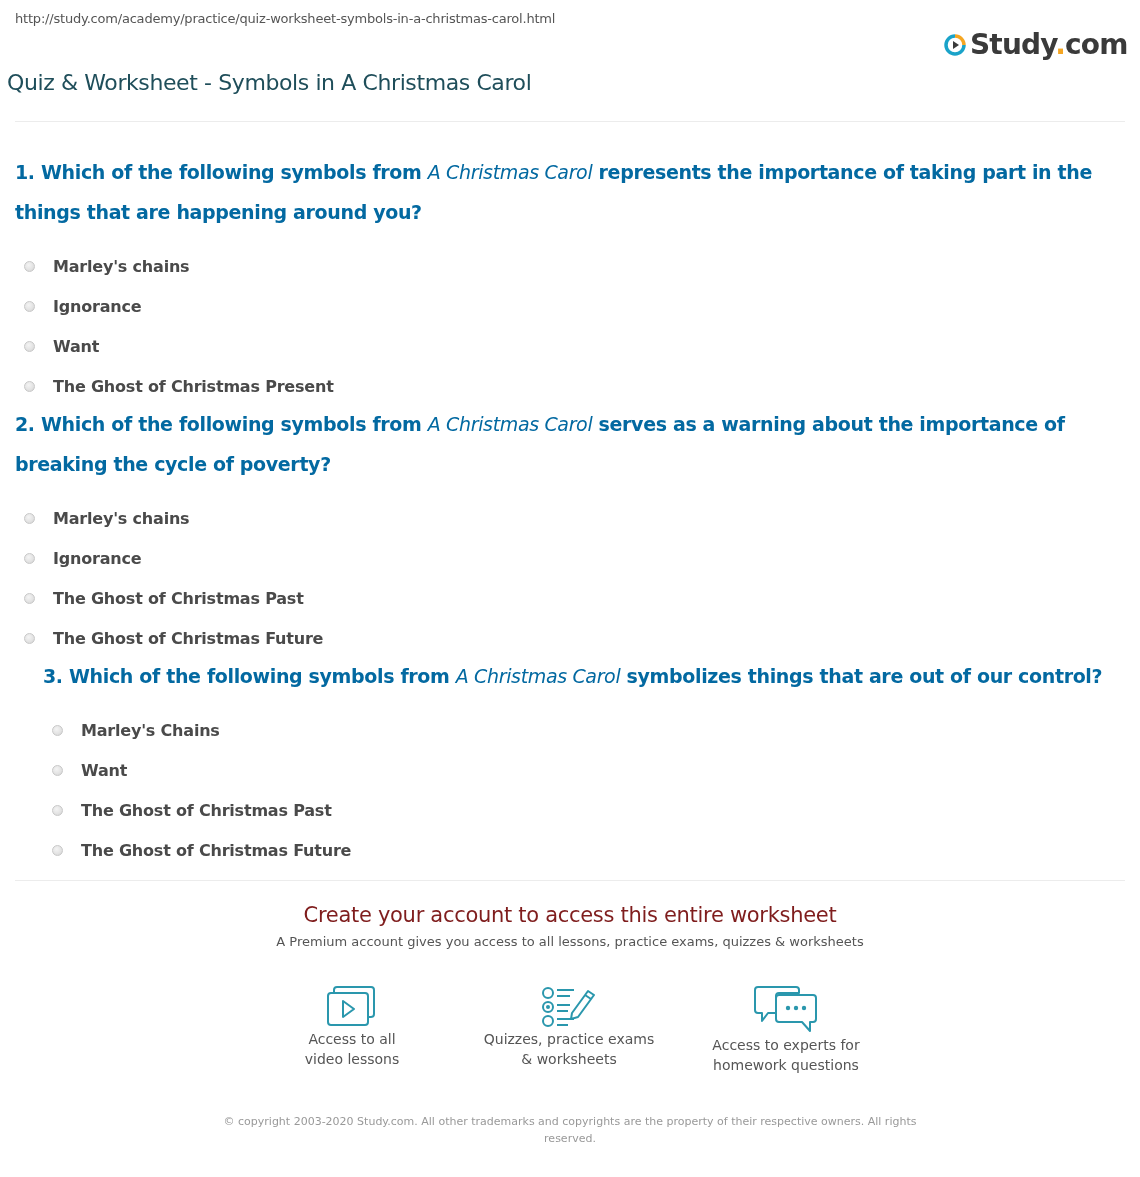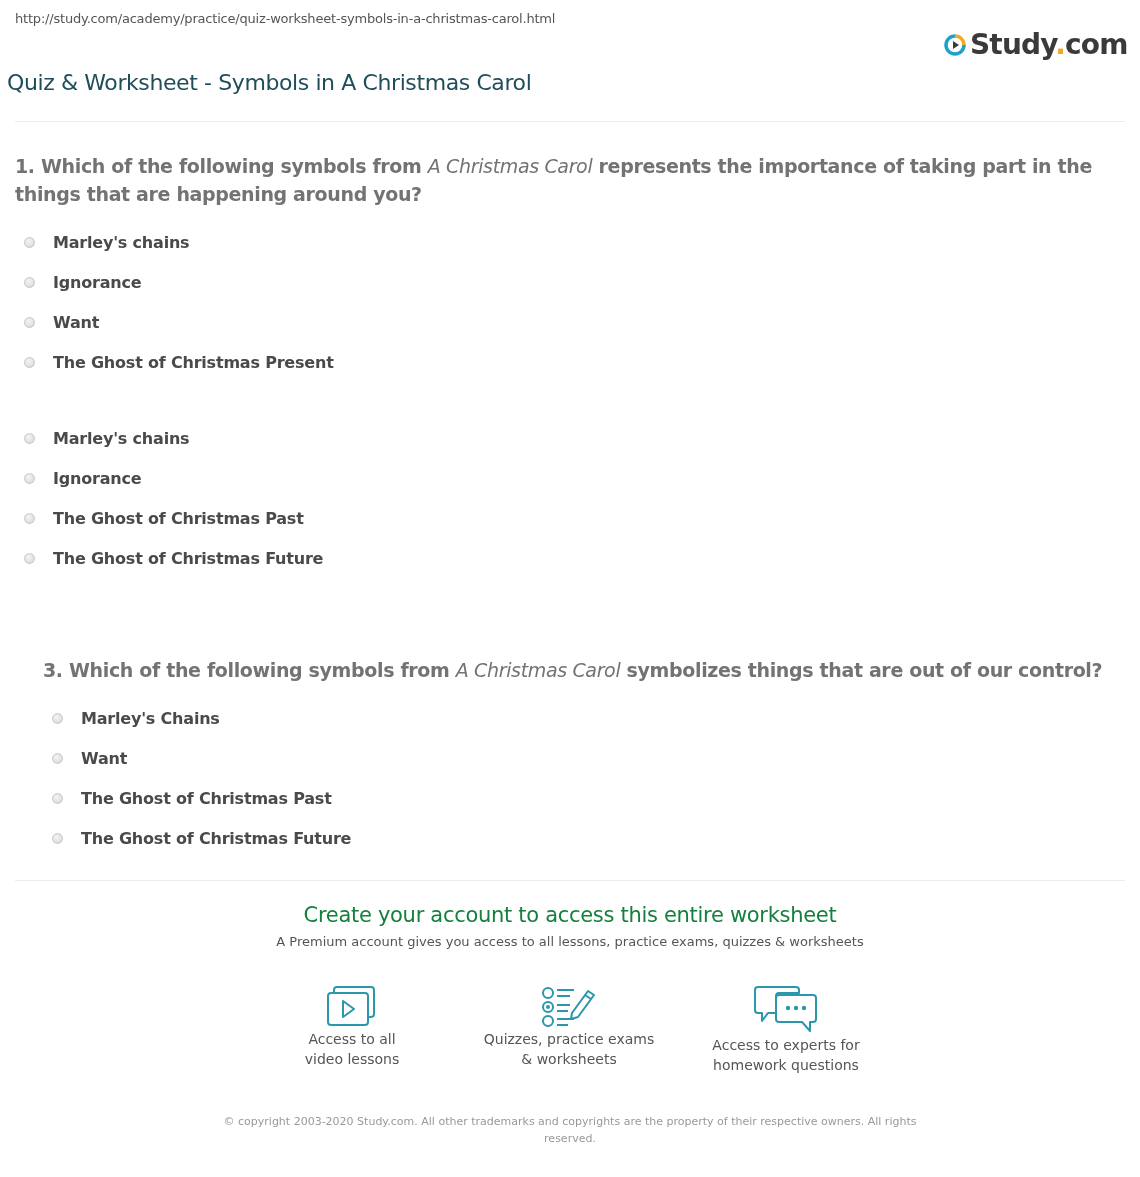--- a/index.html
+++ b/index.html
@@ -10,29 +10,29 @@
 
   .logo { position: absolute; left: 944px; top: 9px; height: 32px; display: flex; align-items: center; margin-top: 20px; }
   .logo-mark { width: 22px; height: 22px; margin-right: 4px; }
   .logo-text { font-size: 28px; font-weight: bold; color: #3a3a3a; letter-spacing: -0.8px; line-height: 32px; }
   .logo-dot { color: #f5a623; }
 
   .page-title { position: absolute; left: 7px; top: 70px; font-size: 22px; color: #1f4e5a; font-weight: normal; letter-spacing: -0.4px; }
   .title-rule { position: absolute; left: 15px; right: 15px; top: 121px; height: 1px; background: #ececec; }
 
   .question { position: absolute; left: 15px; width: 1105px; }
-  .q-text { font-size: 19px; font-weight: bold; color: #737373; line-height: 28px; letter-spacing: -0.35px; }
+  .q-text { font-size: 19px; font-weight: bold; color: #0369a1; line-height: 40px; letter-spacing: -0.35px; }
   .q-text em { font-weight: normal; font-style: italic; }
   .options { list-style: none; margin-top: 14px; }
   .option { display: flex; align-items: center; height: 40px; cursor: pointer; }
   .radio { width: 11px; height: 11px; border-radius: 50%; background: radial-gradient(circle at 40% 35%, #f4f4f4 0%, #e2e2e2 60%, #cfcfcf 100%); border: 1px solid #c8c8c8; margin-left: 9px; margin-right: 18px; flex-shrink: 0; }
   .opt-label { font-size: 16px; color: #4a4a4a; letter-spacing: -0.2px; font-weight: bold; }
 
   .cta-rule { position: absolute; left: 15px; right: 15px; top: 880px; height: 1px; background: #ececec; }
-  .cta-title { position: absolute; left: 0; width: 1140px; top: 903px; text-align: center; font-size: 21px; color: #15803d; font-weight: normal; letter-spacing: -0.3px; }
+  .cta-title { position: absolute; left: 0; width: 1140px; top: 903px; text-align: center; font-size: 21px; color: #7f1d1d; font-weight: normal; letter-spacing: -0.3px; }
   .cta-sub { position: absolute; left: 0; width: 1140px; top: 934px; text-align: center; font-size: 13px; color: #555; }
 
   .feature { position: absolute; top: 985px; width: 200px; text-align: center; }
   .feature svg { display: block; margin: 0 auto; }
   .feature-label { font-size: 14px; color: #555; line-height: 20px; margin-top: 0; }
 
   .copyright { position: absolute; left: 215px; width: 710px; top: 1113px; text-align: center; font-size: 11px; color: #999; line-height: 17px; }
 </style>
 </head>
 <body>
@@ -69,20 +69,23 @@
         <span class="opt-label">Want</span>
       </li>
     <li class="option">
         <span class="radio"></span>
         <span class="opt-label">The Ghost of Christmas Present</span>
       </li>
   </ul>
 </div>
 
 <div class="question" style="top:404px;">
+  <div class="q-text">
+    <span>2.</span> <span>Which of the following symbols from</span> <em>A Christmas Carol</em> <span>serves as a warning about the importance of breaking the cycle of poverty?</span>
+  </div>
   <ul class="options">
     <li class="option">
         <span class="radio"></span>
         <span class="opt-label">Marley's chains</span>
       </li>
     <li class="option">
         <span class="radio"></span>
         <span class="opt-label">Ignorance</span>
       </li>
     <li class="option">

